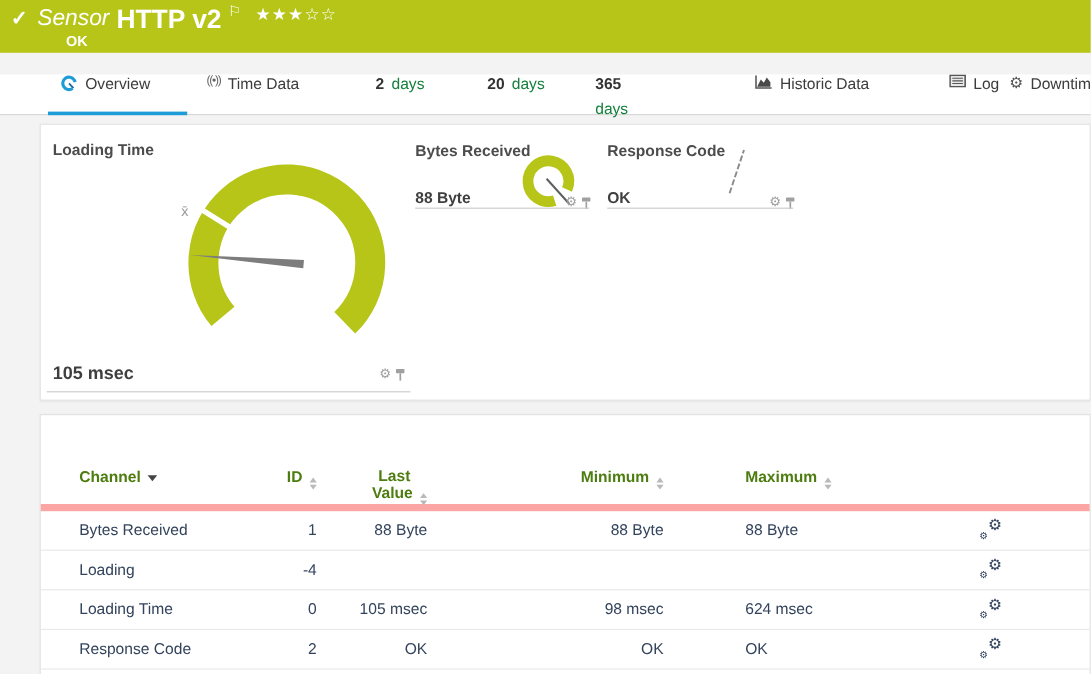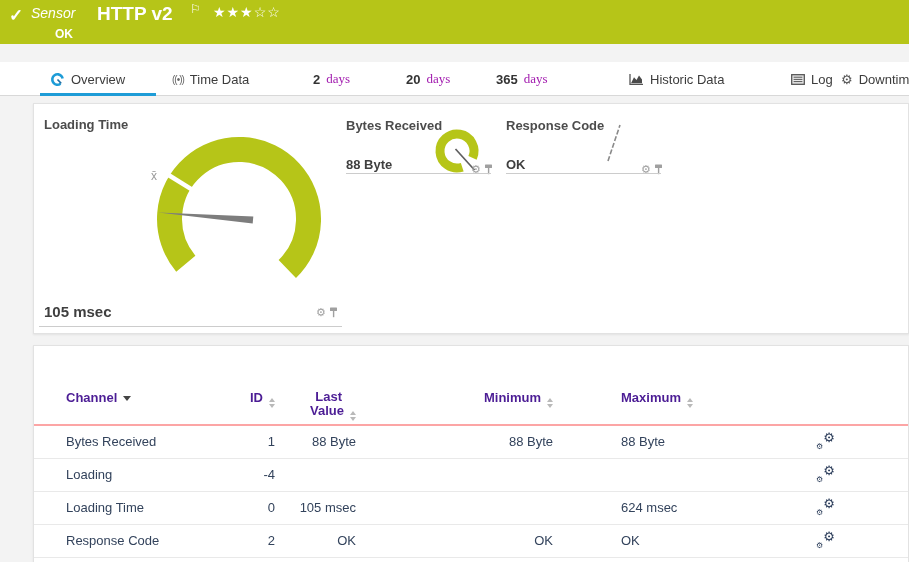--- a/index.html
+++ b/index.html
@@ -9,50 +9,50 @@
   }
   *{box-sizing:border-box;margin:0;padding:0;}
   html,body{width:909px;height:562px;}
   body{
     position:relative;overflow:hidden;background:#f3f3f3;
     font-family:"Liberation Sans",sans-serif;color:#444;
   }
   
   .sensor-header{position:absolute;left:0;top:0;width:100%;height:44px;background:var(--green);color:#fff;}
   .sh-check{position:absolute;left:9px;top:5px;font-size:17px;font-weight:bold;}
-  .sh-kind{position:absolute;left:31px;top:5px;font-size:14px;font-style:italic;}
-  .sh-name{position:absolute;left:97px;top:3px;font-size:19px;font-weight:bold;}
+  .sh-kind{position:absolute;left:31px;top:5px;font-size:19px;font-style:italic;}
+  .sh-name{position:absolute;left:97px;top:3px;font-size:22px;font-weight:bold;}
   .sh-flag{position:absolute;left:190px;top:2px;font-size:12px;}
   .sh-stars{position:absolute;left:213px;top:4px;font-size:14px;letter-spacing:1px;cursor:pointer;}
   .sh-status{position:absolute;left:55px;top:27px;font-size:12px;font-weight:bold;}
   
   .tabbar{position:absolute;left:0;top:62px;width:100%;height:34px;background:#fff;border-bottom:1px solid #d8d8d8;}
-  .tab{position:absolute;top:0;height:34px;display:flex;align-items:center;gap:6px;font-size:13px;color:#3c3c3c;cursor:pointer;white-space:nowrap;}
+  .tab{position:absolute;top:0;height:34px;display:flex;gap:6px;font-size:13px;color:#3c3c3c;cursor:pointer;white-space:nowrap;}
   .tab .num{font-weight:bold;color:#333;}
-  .tab .daylbl{color:#a21caf;font-family:Liberation Serif, serif;}
+  .tab .daylbl{color:#15803d;}
   .tab-underline{position:absolute;left:40px;bottom:-1px;width:116px;height:3px;background:var(--blue);}
   .live-glyph{font-size:10px;color:#666;letter-spacing:-1px;}
   .gear-glyph{font-size:13px;color:#555;line-height:1;}
   
   .panel{position:absolute;left:33px;right:0;background:#fff;border:1px solid #e2e2e2;box-shadow:0 1px 2px rgba(0,0,0,.07);}
   #panel-gauges{top:103px;height:231px;}
   #panel-table{top:345px;height:240px;}
   .gtitle{position:absolute;font-size:13px;font-weight:bold;color:#4c4c4c;}
   .gvalue{position:absolute;font-weight:bold;color:#3f3f3f;}
   .underline{position:absolute;border-bottom:1px solid #ccc;}
   .scale-label{position:absolute;font-size:12px;color:#4f4f4f;width:70px;text-align:center;}
   .mini-icons{position:absolute;display:flex;gap:3px;align-items:center;cursor:pointer;}
   .mini-gear{font-size:11px;color:#a0a0a0;line-height:1;}
   
-  .thead{position:relative;height:80px;border-bottom:2px solid #fca5a5;font-size:13px;font-weight:bold;color:#4c1d95;}
+  .thead{position:relative;height:80px;border-bottom:6px solid #fca5a5;font-size:13px;font-weight:bold;color:#4d7c0f;}
   .th{position:absolute;top:44px;cursor:pointer;}
   .trow{position:relative;height:33px;border-bottom:1px solid #e9e9e9;font-size:13px;color:var(--navy);}
   .cell{position:absolute;top:0;line-height:32px;white-space:nowrap;}
   .col-channel{left:32px;}
-  .col-id{left:152px;width:89px;text-align:right;}
+  .col-id{left:141px;width:89px;text-align:right;}
   .col-last{left:232px;width:90px;text-align:right;}
   .col-min{left:389px;width:130px;text-align:right;}
   .col-max{left:587px;width:130px;text-align:left;}
   .col-gear{left:782px;}
   .tri-down-solid{display:inline-block;width:0;height:0;border-left:4px solid transparent;border-right:4px solid transparent;border-top:5px solid #444;margin-left:6px;vertical-align:1px;}
   .sort-stack{display:inline-flex;flex-direction:column;gap:2px;margin-left:6px;vertical-align:0px;}
   .sort-stack i{display:block;width:0;height:0;border-left:3.5px solid transparent;border-right:3.5px solid transparent;}
   .sort-stack .up{border-bottom:4px solid #b9b9b9;}
   .sort-stack .down{border-top:4px solid #b9b9b9;}
   .gears-btn{position:relative;display:inline-block;width:19px;height:17px;margin-top:8px;cursor:pointer;color:#2e3f5c;}
@@ -84,21 +84,21 @@
     <span>Time Data</span>
   </div>
   <div class="tab" style="left:313px;">
     <span class="num">2</span>
     <span class="daylbl">days</span>
   </div>
   <div class="tab" style="left:406px;">
     <span class="num">20</span>
     <span class="daylbl">days</span>
   </div>
-  <div class="tab" style="left:496px;">
+  <div class="tab" style="left:496px;flex-direction:column;">
     <span class="num">365</span>
     <span class="daylbl">days</span>
   </div>
   <div class="tab" style="left:628px;">
     <svg width="16" height="13" viewBox="0 0 16 13">
       <path d="M2 1 V11.4 H15" fill="none" stroke="#555" stroke-width="1.3"></path>
       <path d="M3 10.3 L6 4.2 L8.5 7 L11 2.6 L14 6.6 V10.3 Z" fill="#4a4a4a"></path>
     </svg>
     <span>Historic Data</span>
   </div>
@@ -212,20 +212,21 @@
     <span class="cell col-id">-4</span>
     <span class="cell col-last"></span>
     <span class="cell col-min"></span>
     <span class="cell col-max"></span>
     <span class="cell col-gear"><span class="gears-btn"><span class="g-big">⚙</span><span class="g-small">⚙</span></span></span>
   </div>
   <div class="trow">
     <span class="cell col-channel">Loading Time</span>
     <span class="cell col-id">0</span>
     <span class="cell col-last">105 msec</span>
+    <span class="cell col-min">98 msec</span>
     <span class="cell col-max">624 msec</span>
     <span class="cell col-gear"><span class="gears-btn"><span class="g-big">⚙</span><span class="g-small">⚙</span></span></span>
   </div>
   <div class="trow">
     <span class="cell col-channel">Response Code</span>
     <span class="cell col-id">2</span>
     <span class="cell col-last">OK</span>
     <span class="cell col-min">OK</span>
     <span class="cell col-max">OK</span>
     <span class="cell col-gear"><span class="gears-btn"><span class="g-big">⚙</span><span class="g-small">⚙</span></span></span>

